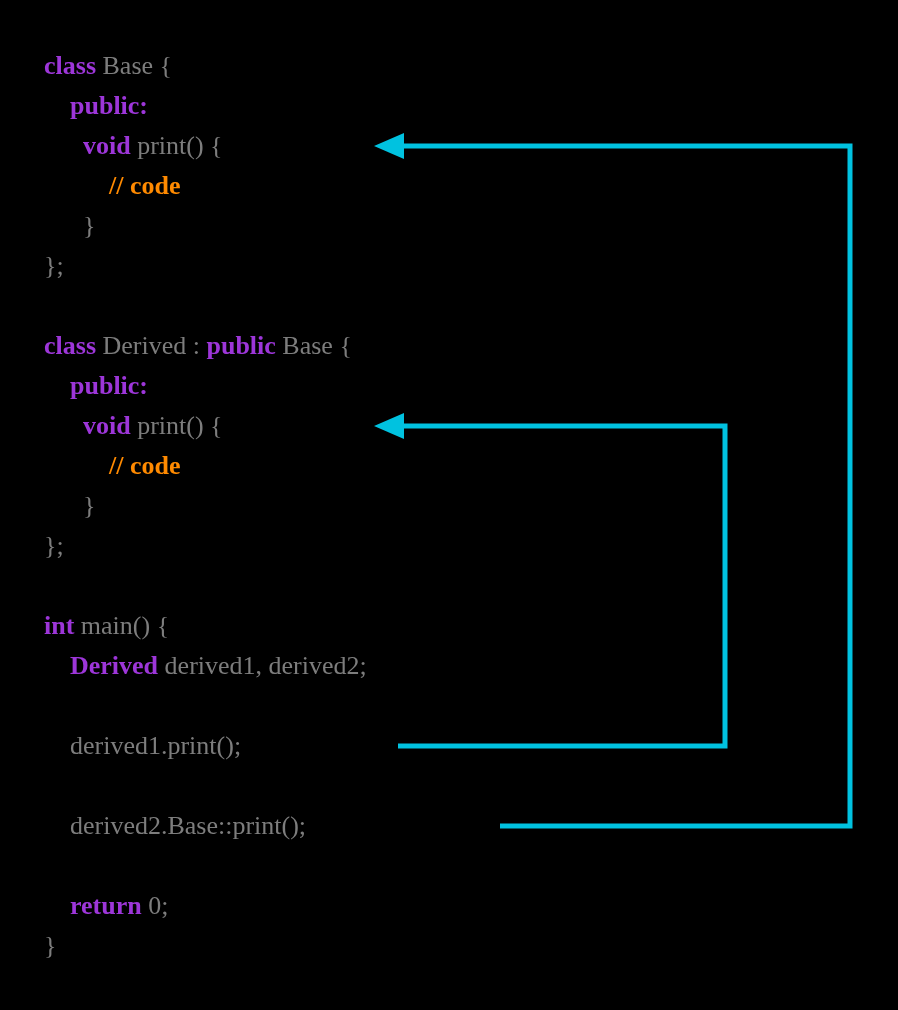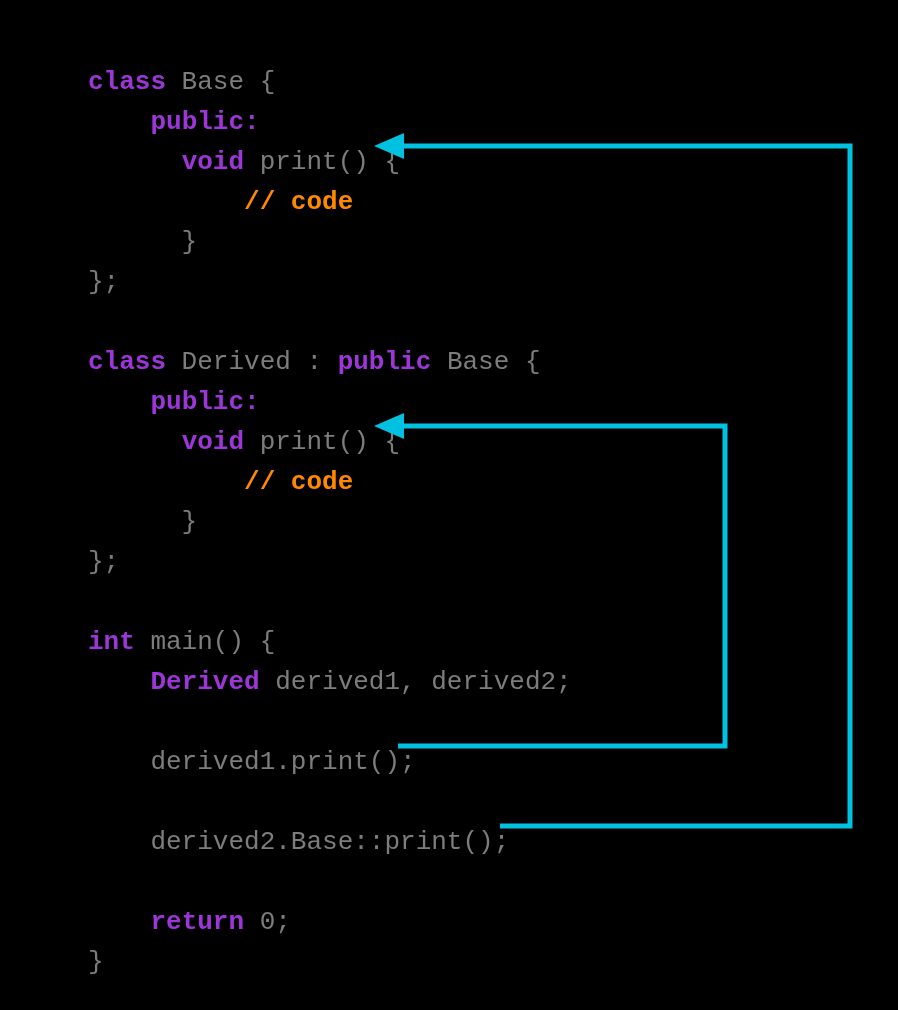--- a/index.html
+++ b/index.html
@@ -8,23 +8,23 @@
   }
   body {
     width: 898px;
     height: 1010px;
     background: var(--background, #000);
     position: relative;
     overflow: hidden;
     font-family: "DejaVu Sans Mono", monospace;
   }
   .code-block {
-    margin: 16px;
-    padding: 46px 0 0 72px;
-    font-family: Liberation Mono, monospace;
+    margin: 0;
+    padding: 46px 0 0 44px;
+    font-family: Liberation Serif, serif;
     font-size: 26px;
     line-height: 40px;
     color: var(--plain, #7d7d7d);
     white-space: pre;
   }
   .line {
     height: 40px;
   }
   .tok-plain   { color: var(--plain, #7d7d7d); }
   .tok-kw      { color: var(--keyword, #9d36d9); font-weight: bold; }

